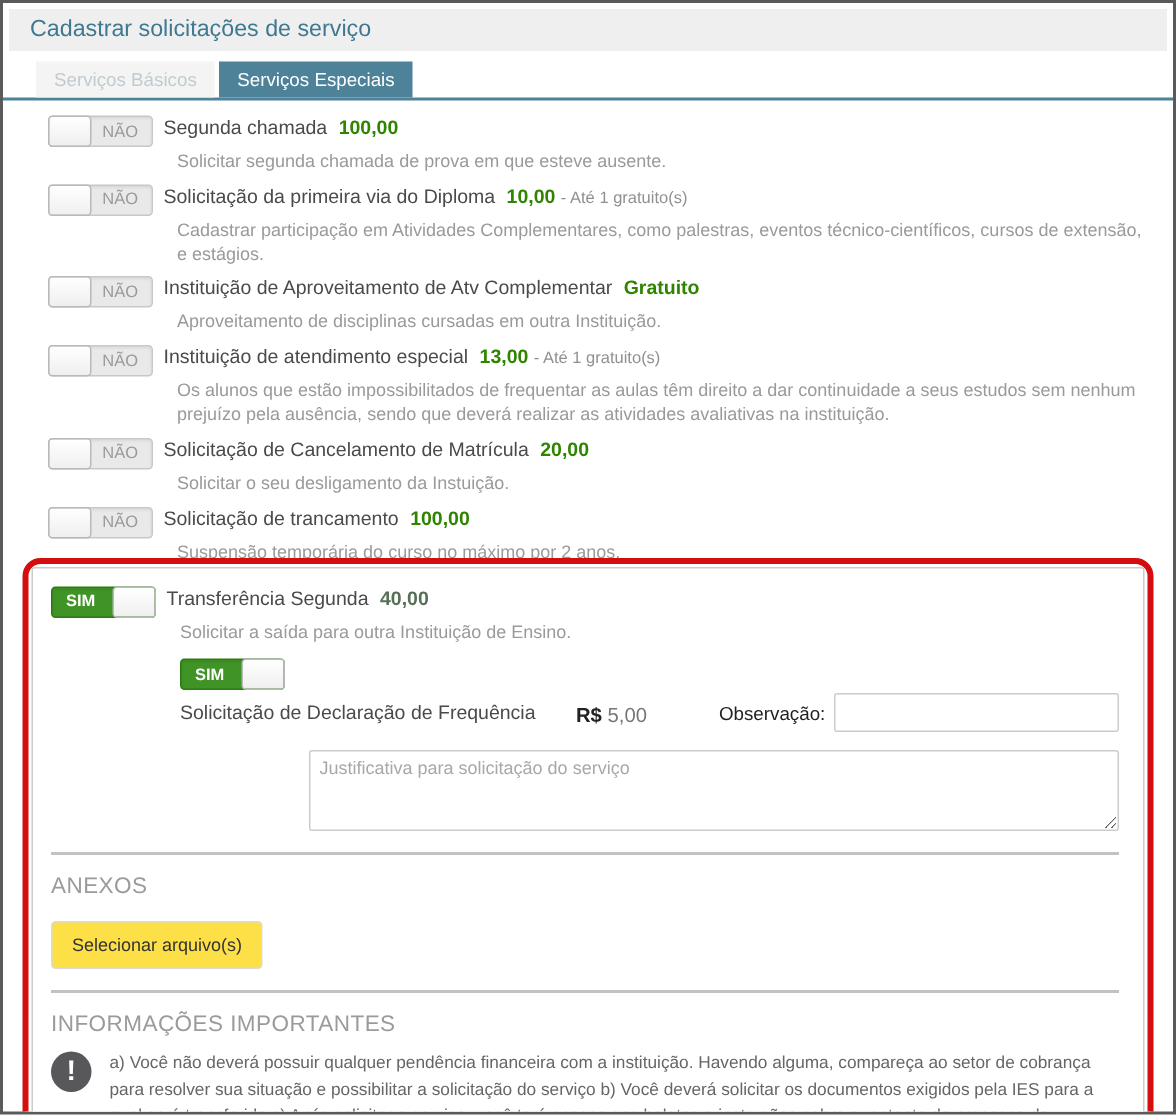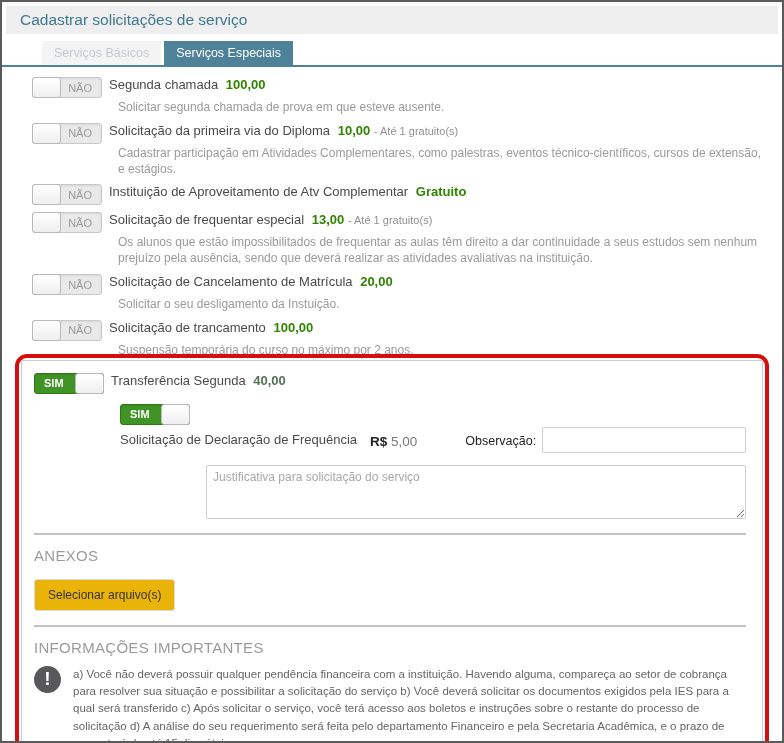--- a/index.html
+++ b/index.html
@@ -14,21 +14,21 @@
   .header {
     margin: 4px 4px 0;
     background: #efefef;
     padding: 5px 14px;
     font-size: 15.5px;
     color: #3e7991;
   }
   .tabs {
     display: flex; gap: 3px;
     margin-top: 7px;
-    padding-left: 40px;
+    padding-left: 22px;
     border-bottom: 2px solid #4d8299;
   }
   .tab { padding: 5px 12px; font-size: 12.5px; cursor: default; }
   .tab.inactive { background: #f4f4f4; color: #c2cbd0; }
   .tab.active   { background: #4d8299; color: #ffffff; }
 
   .services { padding: 10px 0 0 30px; }
   .svc-row { margin-bottom: 7px; }
   .row-main { display: flex; align-items: flex-start; gap: 7px; }
   .svc-title { font-size: 13px; color: #4a4a4a; }
@@ -69,39 +69,39 @@
   }
   .panel {
     border: 1px solid #cccccc; border-radius: 2px;
     background: #fff;
     padding: 12px 16px 12px 12px;
   }
 
   .decl-block { margin: 10px 0 0 86px; }
   .decl-row { display: flex; align-items: flex-end; margin-top: 2px; }
   .decl-name { width: 240px; font-size: 13px; color: #4a4a4a; line-height: 26px; }
-  .decl-price { margin-left: 10px; font-size: 13.5px; padding-bottom: 4px; white-space: nowrap; }
+  .decl-price { margin-left: 24px; font-size: 13.5px; padding-bottom: 4px; white-space: nowrap; }
   .decl-price .cur { font-weight: bold; color: #222; }
   .decl-price .amt { color: #777; }
   .obs-label { margin-left: 48px; font-weight: normal; font-size: 12.5px; color: #222; padding-bottom: 5px; white-space: nowrap; }
   .obs-input { flex: 1; margin-left: 6px; height: 26px; border: 1px solid #ccc; border-radius: 2px; padding: 0 5px; font-family: inherit; font-size: 12px; }
   .justif {
     display: block; margin: 12px 0 2px 86px;
     width: calc(100% - 86px); height: 54px;
     border: 1px solid #ccc; border-radius: 2px;
     font-size: 12px; color: #404040; padding: 4px 6px;
     resize: both; font-family: inherit;
   }
   .justif::placeholder { color: #a8a8a8; }
 
   .divider { border-top: 2px solid #c2c2c2; margin-top: 14px; }
   .section-title { font-size: 15px; color: #9b9b9b; margin-top: 12px; letter-spacing: .3px; }
   .select-btn {
     margin-top: 15px;
-    background: #eab308; border: 1px solid #dadada; border-radius: 3px;
+    background: #fde047; border: 1px solid #dadada; border-radius: 3px;
     padding: 8px 13px; font-size: 12px; color: #333;
     font-family: inherit; cursor: pointer;
   }
   .info-row { display: flex; gap: 12px; margin-top: 10px; padding-right: 4px; }
   .warn-icon {
     width: 27px; height: 27px; flex: 0 0 27px; border-radius: 50%;
     background: #58585a; color: #fff; font-weight: bold; font-size: 19px;
     display: flex; align-items: center; justify-content: center;
   }
   .info-text { font-size: 11.5px; color: #666; line-height: 1.5; }
@@ -152,30 +152,31 @@
       <div class="toggle off">
         <span class="knob"></span>
         <span class="toggle-label">NÃO</span>
       </div>
       <div class="svc-title">
         <span class="svc-name">Instituição de Aproveitamento de Atv Complementar</span>
         <span class="svc-price">Gratuito</span>
         <span class="svc-suffix"></span>
       </div>
     </div>
-  </div>
-
-  <div class="svc-row">
-    <div class="row-main">
-      <div class="toggle off">
-        <span class="knob"></span>
-        <span class="toggle-label">NÃO</span>
-      </div>
-      <div class="svc-title">
-        <span class="svc-name">Solicitação de frequentar especial</span>
+    <div class="svc-desc">Aproveitamento de disciplinas cursadas em outra Instituição.</div>
+  </div>
+
+  <div class="svc-row">
+    <div class="row-main">
+      <div class="toggle off">
+        <span class="knob"></span>
+        <span class="toggle-label">NÃO</span>
+      </div>
+      <div class="svc-title">
+        <span class="svc-name">Instituição de atendimento especial</span>
         <span class="svc-price">13,00</span>
         <span class="svc-suffix"> - Até 1 gratuito(s)</span>
       </div>
     </div>
     <div class="svc-desc">Os alunos que estão impossibilitados de frequentar as aulas têm direito a dar continuidade a seus estudos sem nenhum prejuízo pela ausência, sendo que deverá realizar as atividades avaliativas na instituição.</div>
   </div>
 
   <div class="svc-row">
     <div class="row-main">
       <div class="toggle off">
@@ -214,20 +215,21 @@
       <div class="row-main">
         <div class="toggle on">
           <span class="knob"></span>
           <span class="toggle-label">SIM</span>
         </div>
         <div class="svc-title">
           <span class="svc-name">Transferência Segunda</span>
           <span class="svc-price price-dark">40,00</span>
         </div>
       </div>
+      <div class="svc-desc">Solicitar a saída para outra Instituição de Ensino.</div>
     </div>
 
     <div class="decl-block">
       <div class="toggle on">
         <span class="knob"></span>
         <span class="toggle-label">SIM</span>
       </div>
       <div class="decl-row">
         <div class="decl-name">Solicitação de Declaração de Frequência</div>
         <div class="decl-price">

